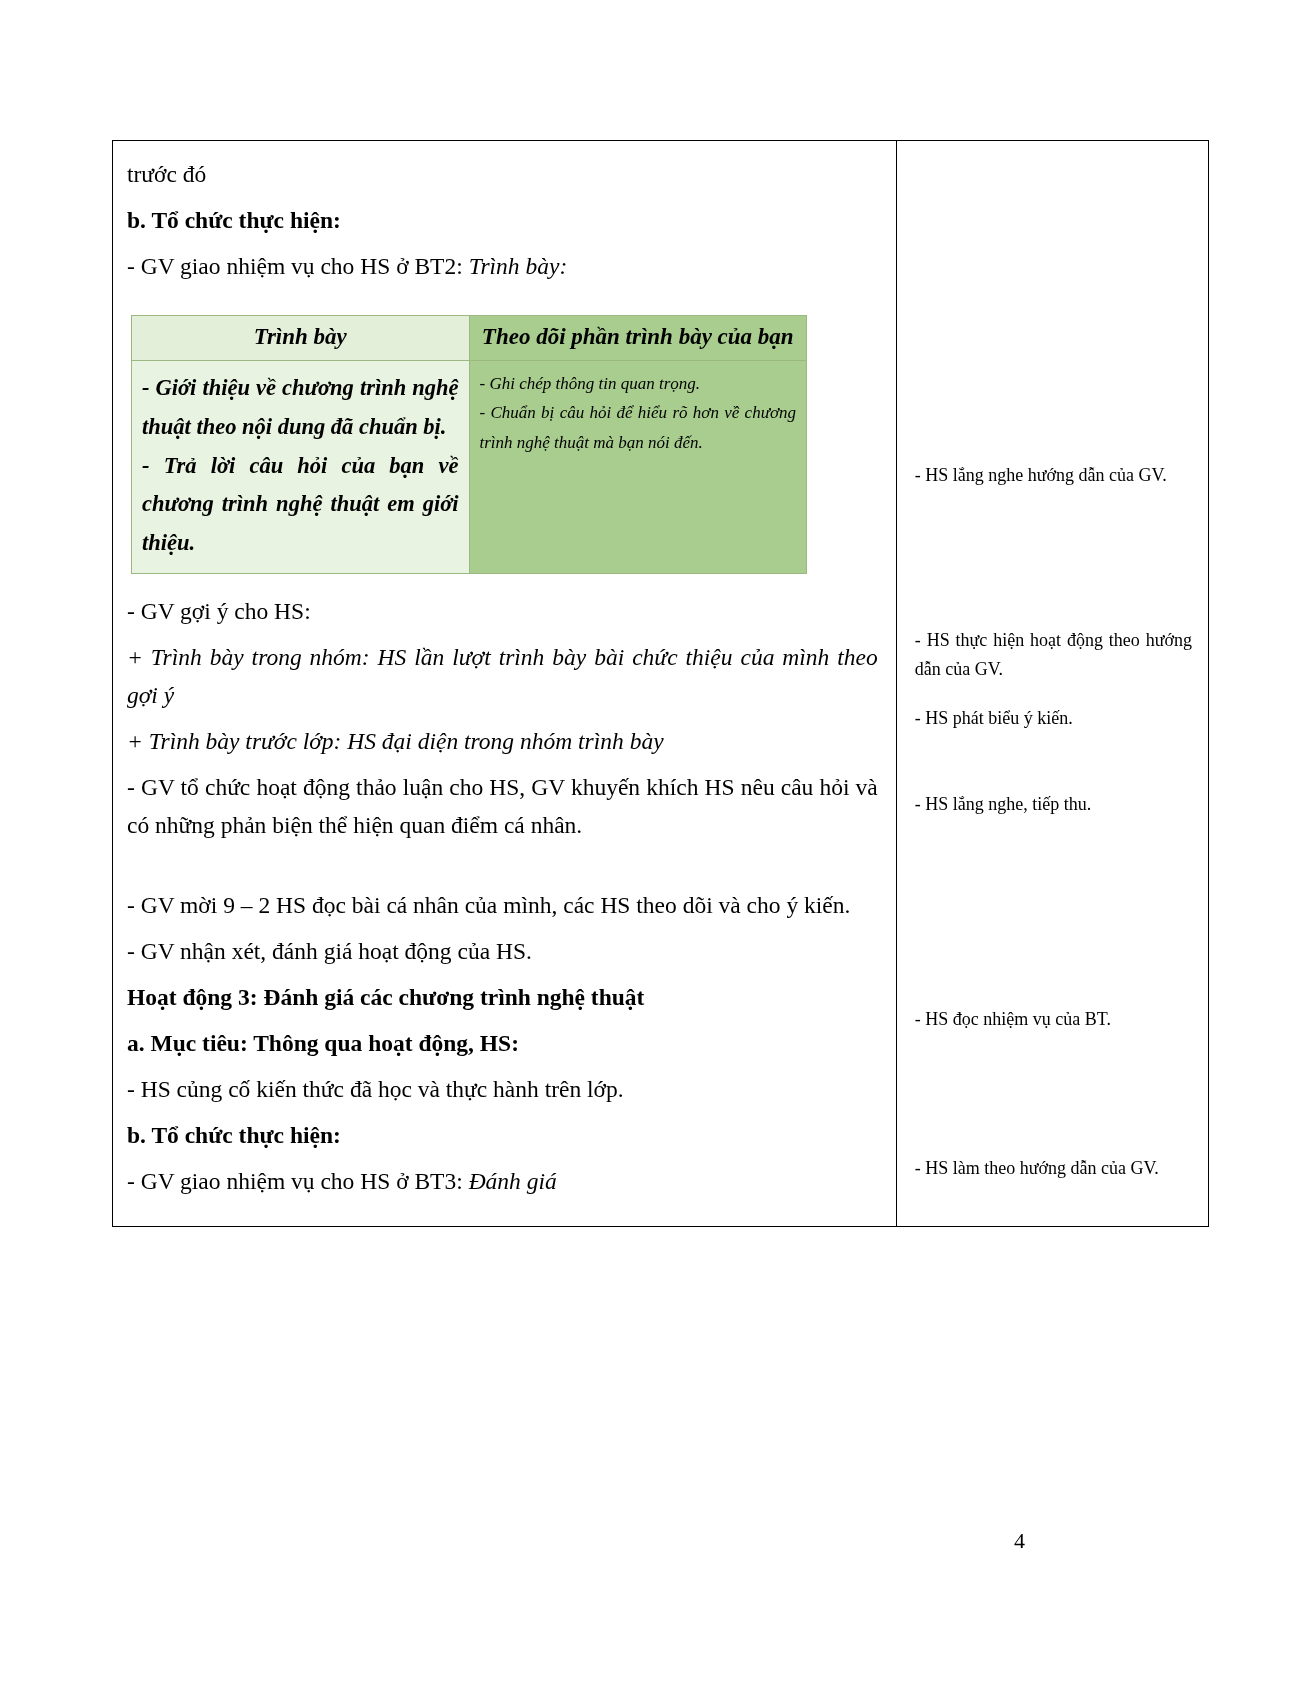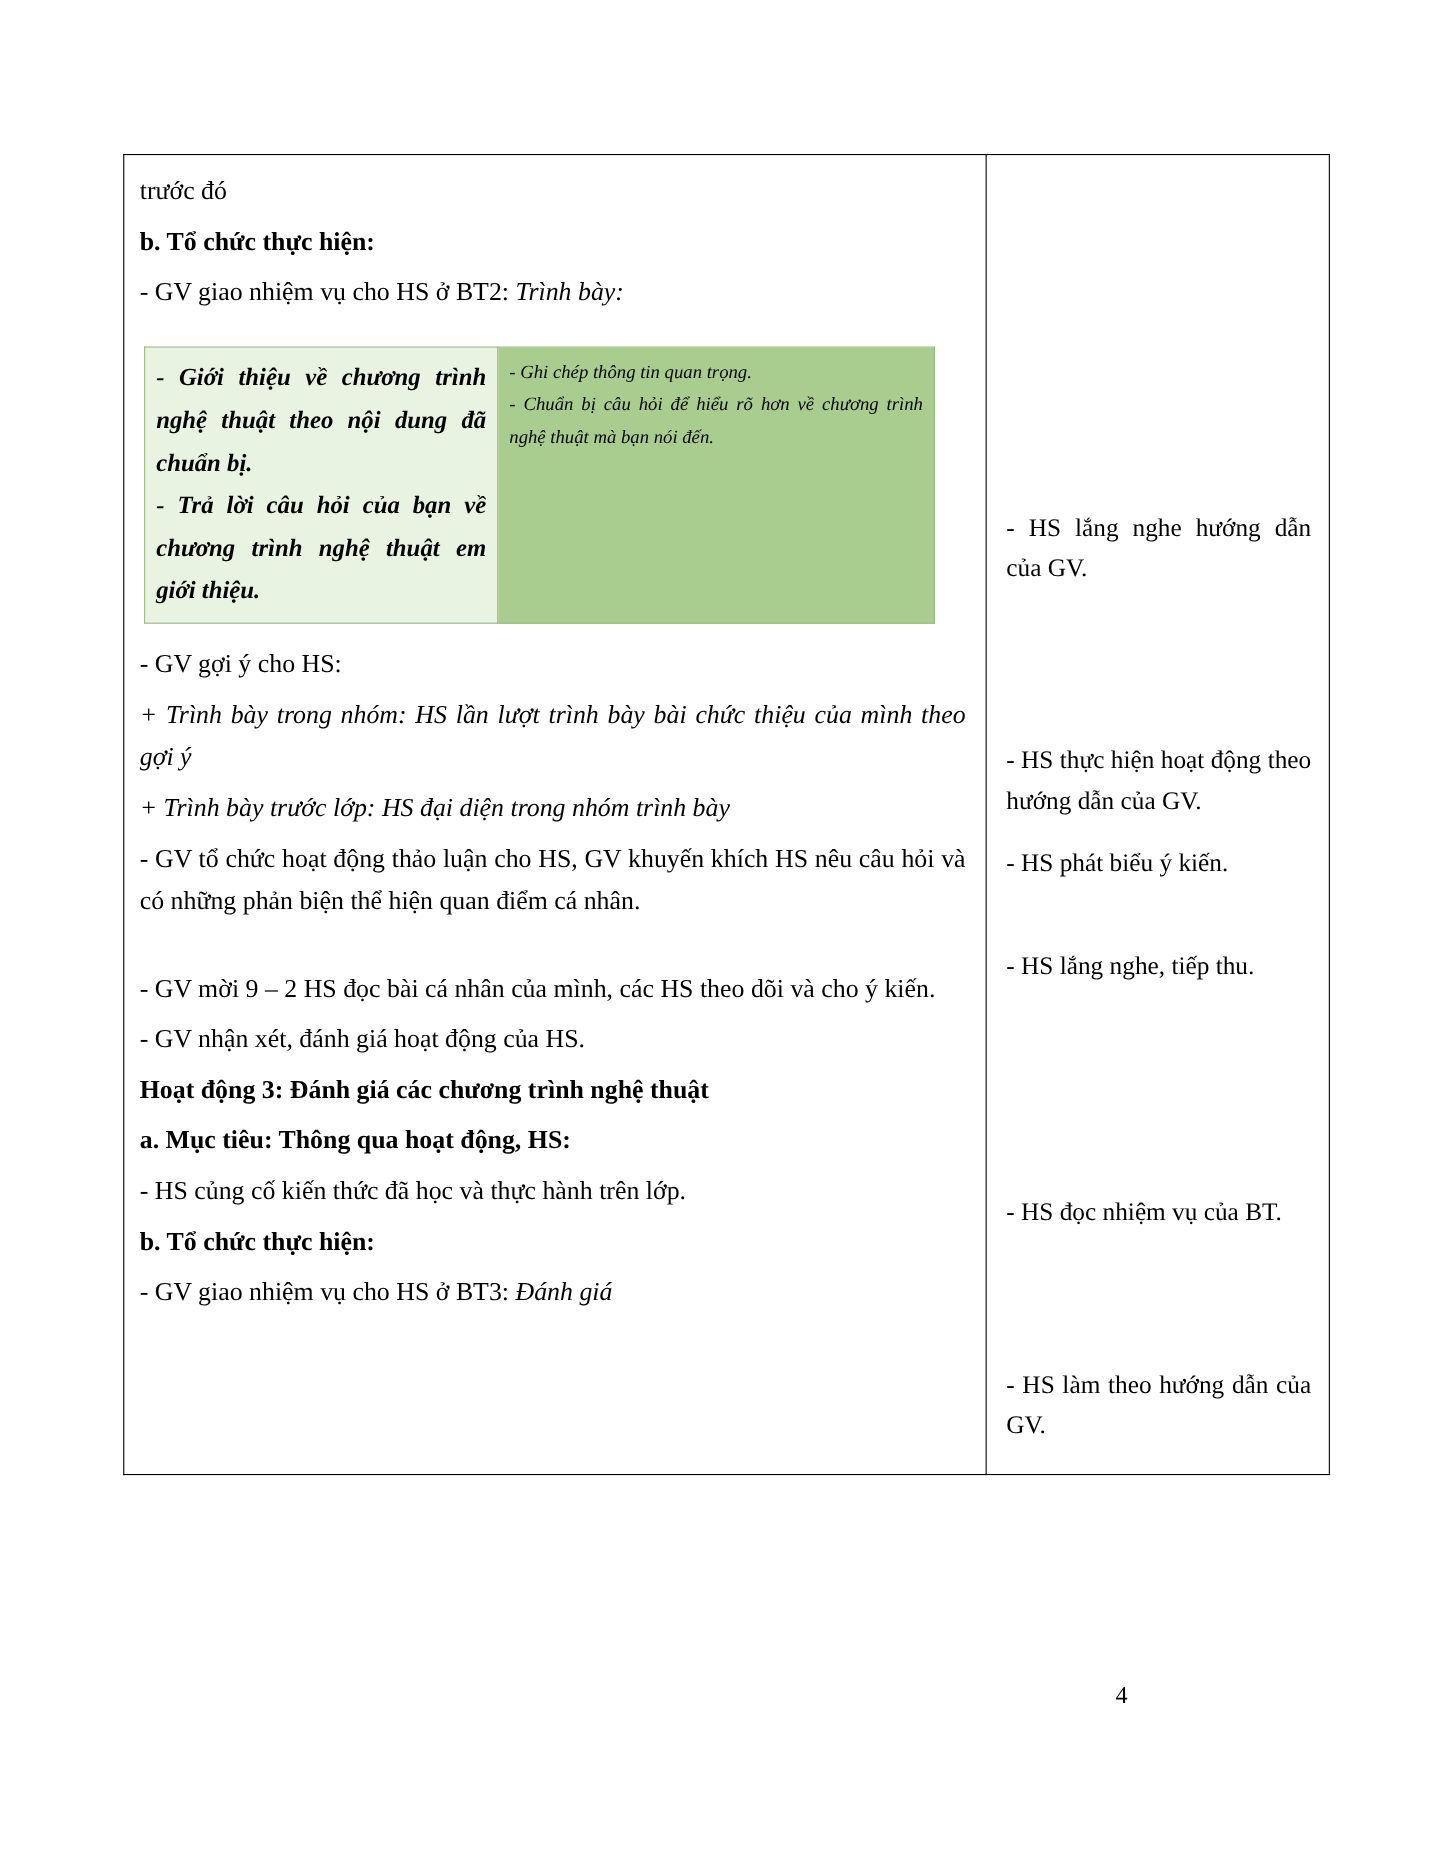--- a/index.html
+++ b/index.html
@@ -95,21 +95,21 @@
     font-style: italic;
     font-size: 17px;
     line-height: 1.72;
     text-align: justify;
     width: 376px;
   }
   .inner-body-l p, .inner-body-r p { margin: 0; }
   .spacer-md { height: 34px; }
   .spacer-lg { height: 58px; }
 
-  .rt-block { font-size: 23px; line-height: 1.62; }
+  .rt-block { font-size: 18px; line-height: 1.62; }
   .rt-block p { margin: 0 0 8px 0; }
 
   .page-number {
     position: absolute;
     right: 105px;
     top: 1528px;
     font-size: 22px;
   }
 </style>
 </head>
@@ -124,20 +124,24 @@
         <td class="col-left">
           <div class="cellpad-left">
             <p class="line">trước đó</p>
             <p class="line bold">b. Tổ chức thực hiện:</p>
             <p class="line">- GV giao nhiệm vụ cho HS ở BT2: <span class="ital">Trình bày:</span></p>
           </div>
 
           <div class="inner-wrap">
             <table class="inner-table">
               <tbody>
+                <tr>
+                  <td class="inner-head-l">Trình bày</td>
+                  <td class="inner-head-r">Theo dõi phần trình bày của bạn</td>
+                </tr>
                 <tr>
                   <td class="inner-body-l">
                     <p>- Giới thiệu về chương trình nghệ thuật theo nội dung đã chuẩn bị.</p>
                     <p>- Trả lời câu hỏi của bạn về chương trình nghệ thuật em giới thiệu.</p>
                   </td>
                   <td class="inner-body-r">
                     <p>- Ghi chép thông tin quan trọng.</p>
                     <p>- Chuẩn bị câu hỏi để hiểu rõ hơn về chương trình nghệ thuật mà bạn nói đến.</p>
                   </td>
                 </tr>

